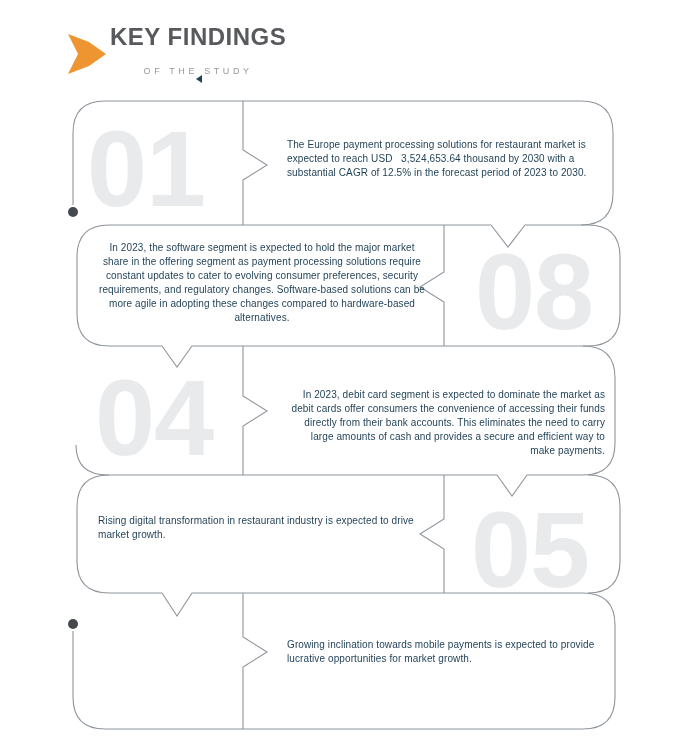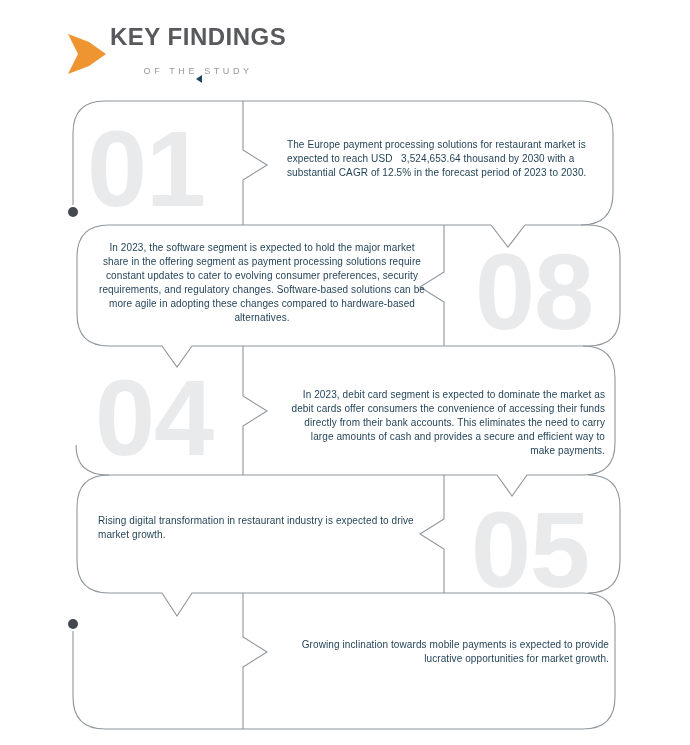--- a/index.html
+++ b/index.html
@@ -35,21 +35,21 @@
   .n5{left:105px;top:603px;}
   
   .para{
     position:absolute;color:#1d3e53;font-size:10px;line-height:14px;
     letter-spacing:.1px;
   }
   .t1{left:287px;top:138px;width:312px;text-align:left;}
   .t2{left:97px; top:241px;width:330px;text-align:center;}
   .t3{left:287px;top:388px;width:318px;text-align:right;}
   .t4{left:98px;top:514px;width:316px;text-align:left;}
-  .t5{left:287px;top:638px;width:322px;text-align:right;}
+  .t5{left:287px;top:638px;width:322px;text-align:left;}
 </style>
 </head>
 <body>
 
 <div class="stage">
 
   <div class="logo">
     <svg class="logo-arrow" width="38" height="40" viewBox="0 0 38 40">
       <polygon points="0,0 21,8 38,20 21,32 0,40 10,20" fill="#EE9531"></polygon>
     </svg>

